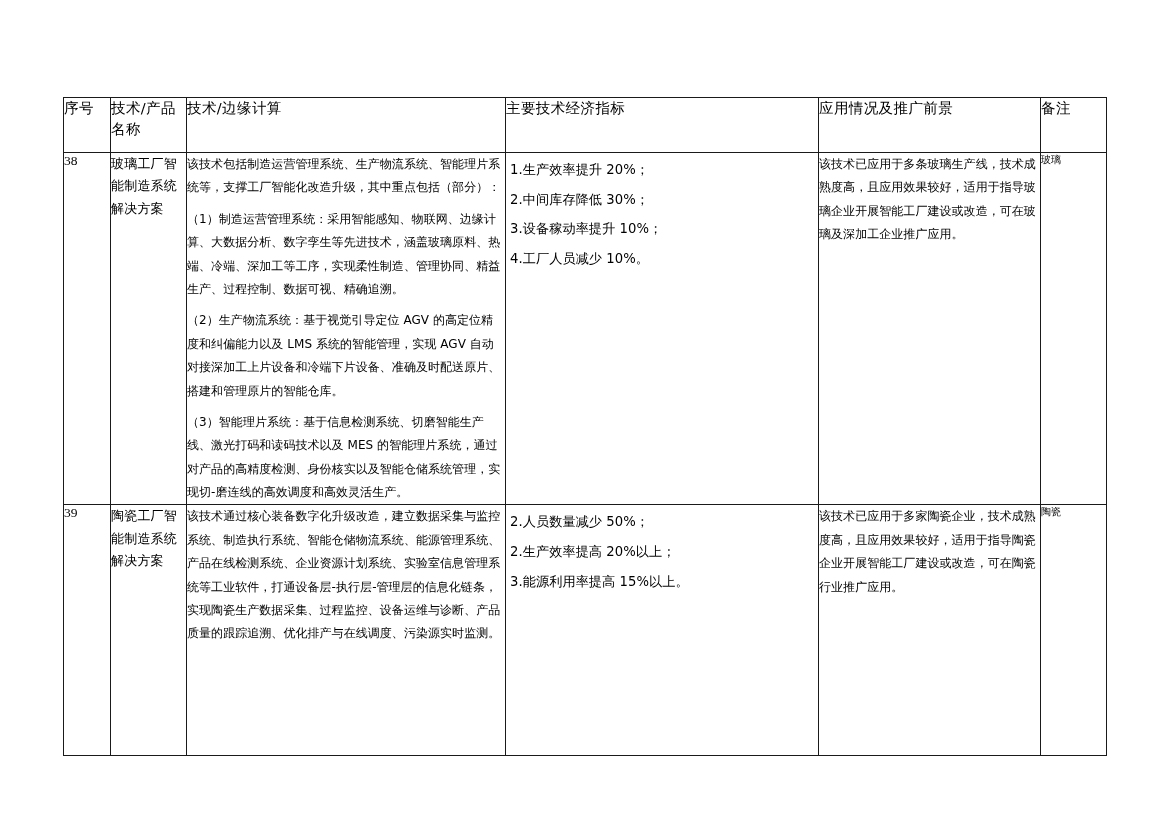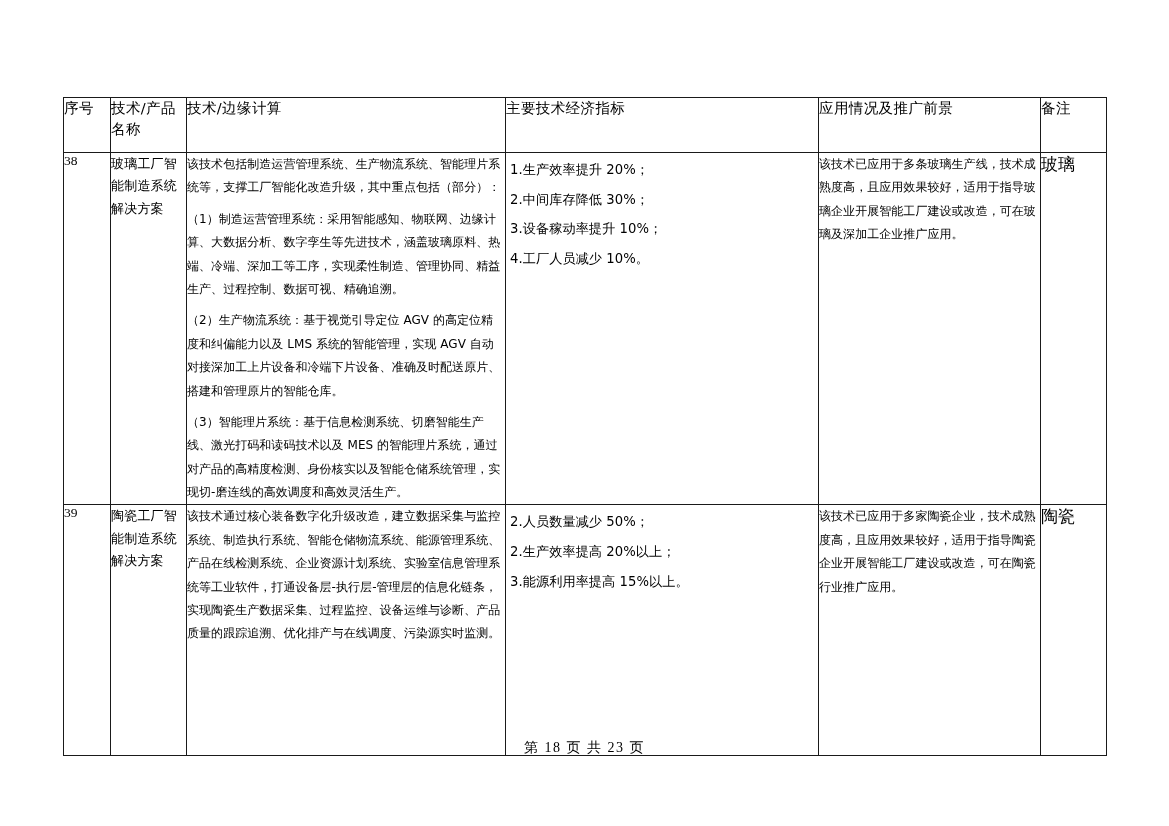--- a/index.html
+++ b/index.html
@@ -96,21 +96,21 @@
     font-size: 12px;
     line-height: 1.95;
     padding: 4px 5px 4px 5px;
     text-align: justify;
     text-justify: inter-ideograph;
     letter-spacing: 0.05px;
   }
   .cell-remark {
     text-align: center;
     vertical-align: middle;
-    font-size: 17px;
+    font-size: 10px;
     margin-top: 32px;
   }
 
   .row-38 td { height: 345px; }
   .row-39 td { height: 250px; }
 
   .para { margin: 0; }
   .para + .para { margin-top: 8px; }
   .indent { text-indent: 0; }
 
@@ -189,15 +189,14 @@
           <p class="metric-line">2.人员数量减少 50%；</p>
           <p class="metric-line">2.生产效率提高 20%以上；</p>
           <p class="metric-line">3.能源利用率提高 15%以上。</p>
         </td>
         <td class="cell-apply">该技术已应用于多家陶瓷企业，技术成熟度高，且应用效果较好，适用于指导陶瓷企业开展智能工厂建设或改造，可在陶瓷行业推广应用。</td>
         <td class="cell-remark">陶瓷</td>
       </tr>
     </tbody>
   </table>
 
-  <div class="footer">第 18 页 共 23 页</div>
 
 </div>
 
 </body></html>

